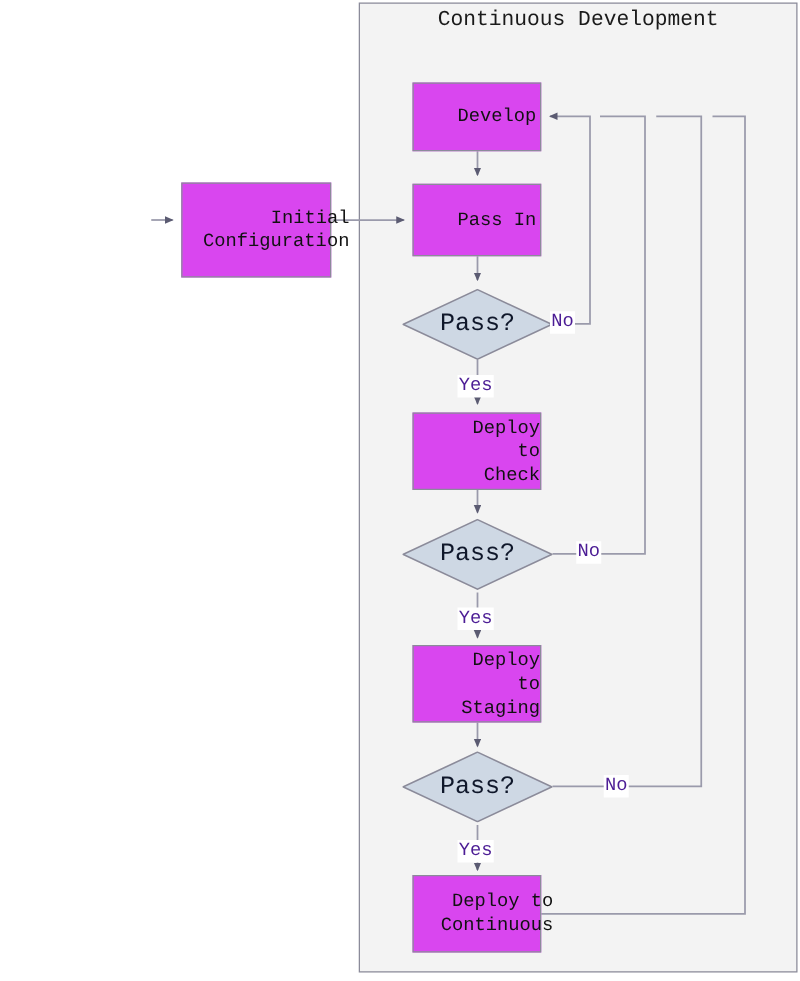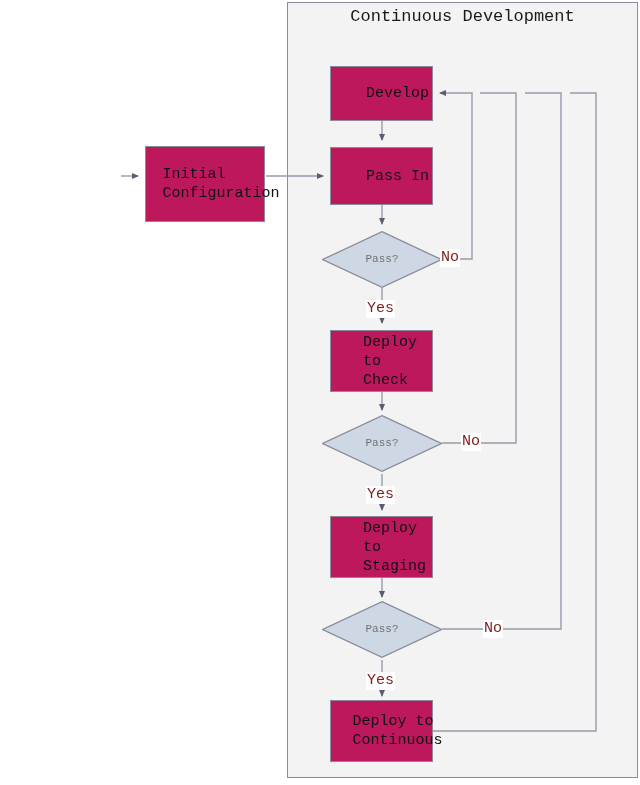--- a/index.html
+++ b/index.html
@@ -27,27 +27,27 @@
   .group-title {
     position: absolute;
     text-align: center;
     color: #1a1a1a;
     font-size: 17px;
     line-height: 20px;
     white-space: nowrap;
   }
   .node-box {
     position: absolute;
-    background: #be185d;
+    background: #d946ef;
     border: 1px solid #8b8b9a;
     box-sizing: border-box;
     display: flex;
     align-items: center;
     justify-content: center;
-    text-align: left;
+    text-align: right;
     color: #111111;
     font-size: 15px;
     line-height: 19px;
     padding-left: 32px;
   }
   .node-box span { display: block; }
   .diamond-wrap {
     position: absolute;
   }
   .diamond-wrap svg {
@@ -55,29 +55,29 @@
   }
   .diamond-label {
     position: absolute;
     left: 0;
     top: 0;
     width: 100%;
     height: 100%;
     display: flex;
     align-items: center;
     justify-content: center;
-    color: #737373;
-    font-size: 11px;
+    color: #0f172a;
+    font-size: 20px;
     line-height: 19px;
     pointer-events: none;
   }
   .edge-label {
     position: absolute;
     background: #ffffff;
-    color: #7f1d1d;
+    color: #4c1d95;
     font-size: 15px;
     line-height: 18px;
     padding: 0 1px;
     white-space: nowrap;
   }
   .edge-svg {
     position: absolute;
     left: 0;
     top: 0;
     width: 640px;

